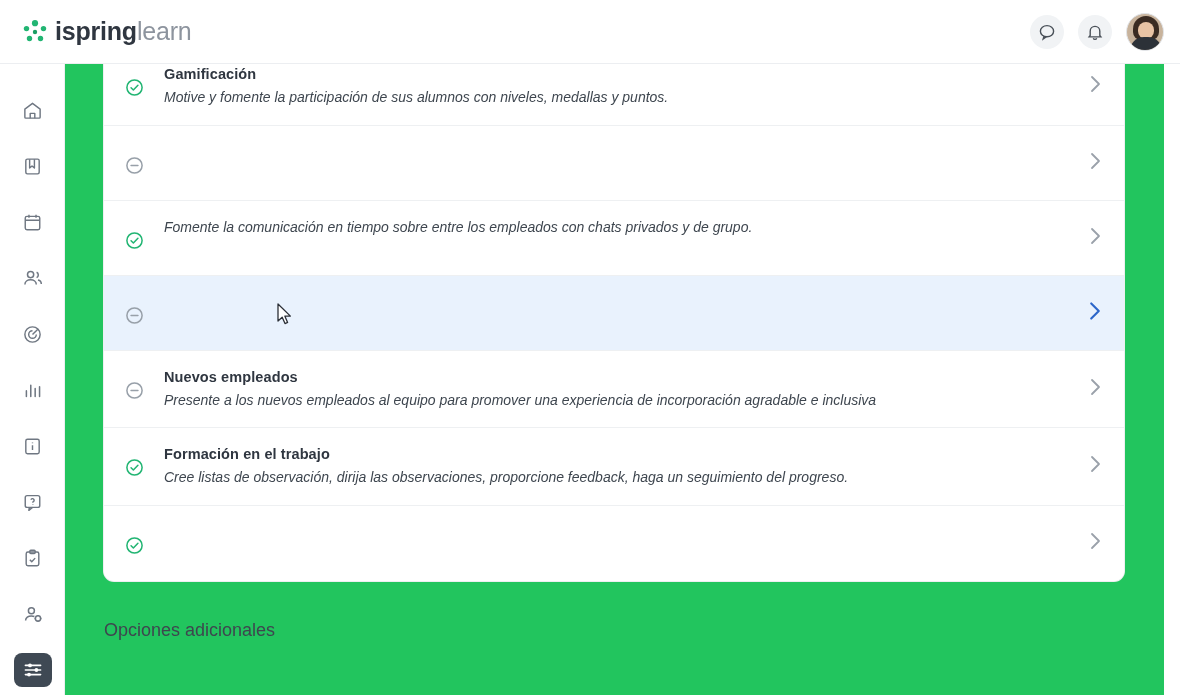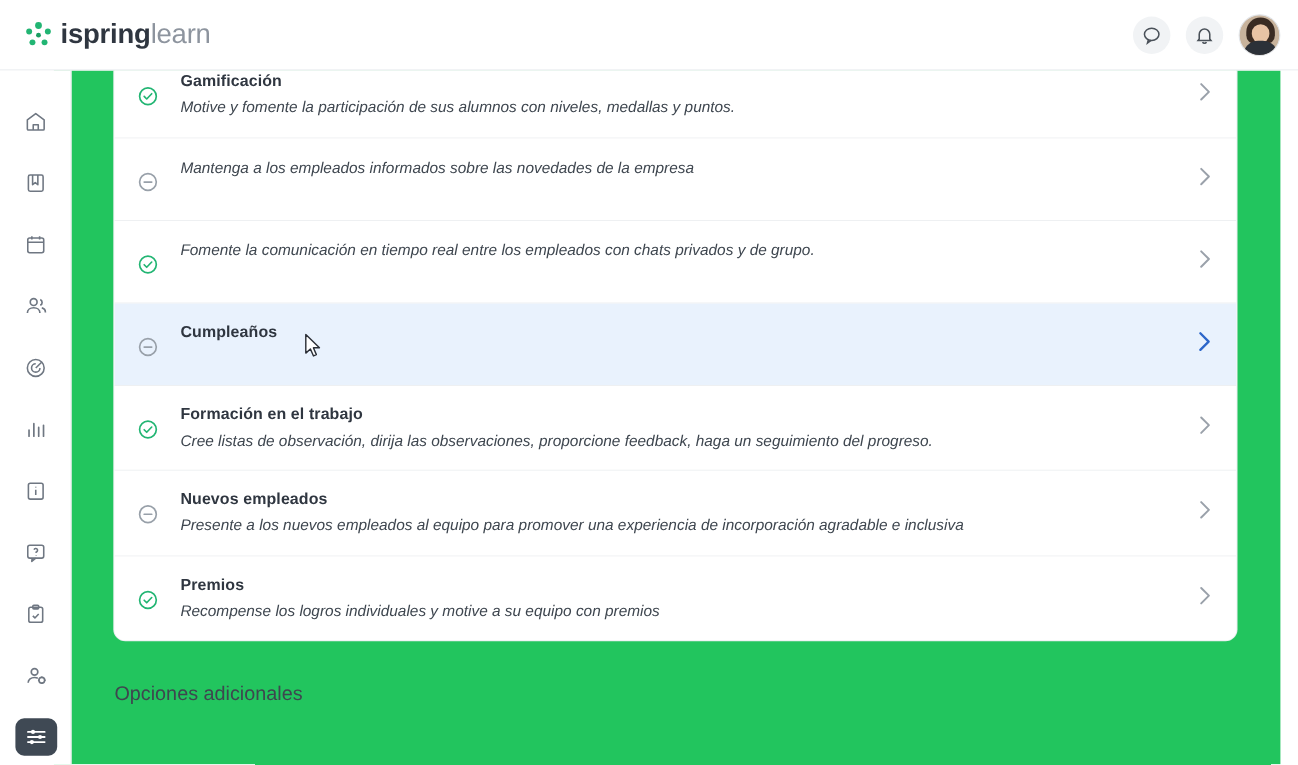--- a/index.html
+++ b/index.html
@@ -342,62 +342,80 @@
       <div class="row">
         <div class="row-status">
           <span>
             <svg width="19" height="19" viewBox="0 0 20 20" fill="none" stroke="#98a0a9" stroke-width="1.6" stroke-linecap="round">
               <circle cx="10" cy="10" r="8"></circle>
                 <path d="M6.4 10 h7.2"></path>
             </svg>
           </span>
         </div>
         <div class="row-body">
-          <div class="row-desc">Mantenga a los empleados informados sobre las novedades de la empresa</div>
         </div>
         <span class="row-chev">
           <svg width="13" height="22" viewBox="0 0 13 22" fill="none" stroke="currentColor" stroke-width="1.8" stroke-linecap="round" stroke-linejoin="round">
               <path d="M3 4 l7 7 -7 7"></path>
             </svg>
         </span>
       </div>
 
       <div class="row">
         <div class="row-status">
           <span>
             <svg width="19" height="19" viewBox="0 0 20 20" fill="none" stroke="#22b573" stroke-width="1.6" stroke-linecap="round" stroke-linejoin="round">
               <circle cx="10" cy="10" r="8"></circle>
                 <path d="M6.4 10.2 l2.4 2.4 4.8-5"></path>
             </svg>
           </span>
         </div>
         <div class="row-body">
-          <div class="row-desc">Fomente la comunicación en tiempo real entre los empleados con chats privados y de grupo.</div>
+          <div class="row-desc">Fomente la comunicación en tiempo sobre entre los empleados con chats privados y de grupo.</div>
         </div>
         <span class="row-chev">
           <svg width="13" height="22" viewBox="0 0 13 22" fill="none" stroke="currentColor" stroke-width="1.8" stroke-linecap="round" stroke-linejoin="round">
               <path d="M3 4 l7 7 -7 7"></path>
             </svg>
         </span>
       </div>
 
       <div class="row highlight">
         <div class="row-status">
           <span>
             <svg width="19" height="19" viewBox="0 0 20 20" fill="none" stroke="#98a0a9" stroke-width="1.6" stroke-linecap="round">
               <circle cx="10" cy="10" r="8"></circle>
                 <path d="M6.4 10 h7.2"></path>
             </svg>
           </span>
         </div>
         <div class="row-body">
-          <div class="row-title">Cumpleaños</div>
         </div>
         <span class="row-chev">
           <svg width="14" height="24" viewBox="0 0 13 22" fill="none" stroke="currentColor" stroke-width="2" stroke-linecap="round" stroke-linejoin="round">
+              <path d="M3 4 l7 7 -7 7"></path>
+            </svg>
+        </span>
+      </div>
+
+      <div class="row">
+        <div class="row-status">
+          <span>
+            <svg width="19" height="19" viewBox="0 0 20 20" fill="none" stroke="#98a0a9" stroke-width="1.6" stroke-linecap="round">
+              <circle cx="10" cy="10" r="8"></circle>
+                <path d="M6.4 10 h7.2"></path>
+            </svg>
+          </span>
+        </div>
+        <div class="row-body">
+          <div class="row-title">Nuevos empleados</div>
+          <div class="row-desc">Presente a los nuevos empleados al equipo para promover una experiencia de incorporación agradable e inclusiva</div>
+        </div>
+        <span class="row-chev">
+          <svg width="13" height="22" viewBox="0 0 13 22" fill="none" stroke="currentColor" stroke-width="1.8" stroke-linecap="round" stroke-linejoin="round">
               <path d="M3 4 l7 7 -7 7"></path>
             </svg>
         </span>
       </div>
 
       <div class="row">
         <div class="row-status">
           <span>
             <svg width="19" height="19" viewBox="0 0 20 20" fill="none" stroke="#22b573" stroke-width="1.6" stroke-linecap="round" stroke-linejoin="round">
               <circle cx="10" cy="10" r="8"></circle>
@@ -412,49 +430,25 @@
         <span class="row-chev">
           <svg width="13" height="22" viewBox="0 0 13 22" fill="none" stroke="currentColor" stroke-width="1.8" stroke-linecap="round" stroke-linejoin="round">
               <path d="M3 4 l7 7 -7 7"></path>
             </svg>
         </span>
       </div>
 
       <div class="row">
         <div class="row-status">
           <span>
-            <svg width="19" height="19" viewBox="0 0 20 20" fill="none" stroke="#98a0a9" stroke-width="1.6" stroke-linecap="round">
-              <circle cx="10" cy="10" r="8"></circle>
-                <path d="M6.4 10 h7.2"></path>
-            </svg>
-          </span>
-        </div>
-        <div class="row-body">
-          <div class="row-title">Nuevos empleados</div>
-          <div class="row-desc">Presente a los nuevos empleados al equipo para promover una experiencia de incorporación agradable e inclusiva</div>
-        </div>
-        <span class="row-chev">
-          <svg width="13" height="22" viewBox="0 0 13 22" fill="none" stroke="currentColor" stroke-width="1.8" stroke-linecap="round" stroke-linejoin="round">
-              <path d="M3 4 l7 7 -7 7"></path>
-            </svg>
-        </span>
-      </div>
-
-      <div class="row">
-        <div class="row-status">
-          <span>
             <svg width="19" height="19" viewBox="0 0 20 20" fill="none" stroke="#22b573" stroke-width="1.6" stroke-linecap="round" stroke-linejoin="round">
               <circle cx="10" cy="10" r="8"></circle>
                 <path d="M6.4 10.2 l2.4 2.4 4.8-5"></path>
             </svg>
           </span>
-        </div>
-        <div class="row-body">
-          <div class="row-title">Premios</div>
-          <div class="row-desc">Recompense los logros individuales y motive a su equipo con premios</div>
         </div>
         <span class="row-chev">
           <svg width="13" height="22" viewBox="0 0 13 22" fill="none" stroke="currentColor" stroke-width="1.8" stroke-linecap="round" stroke-linejoin="round">
               <path d="M3 4 l7 7 -7 7"></path>
             </svg>
         </span>
       </div>
 
     </div>
 

